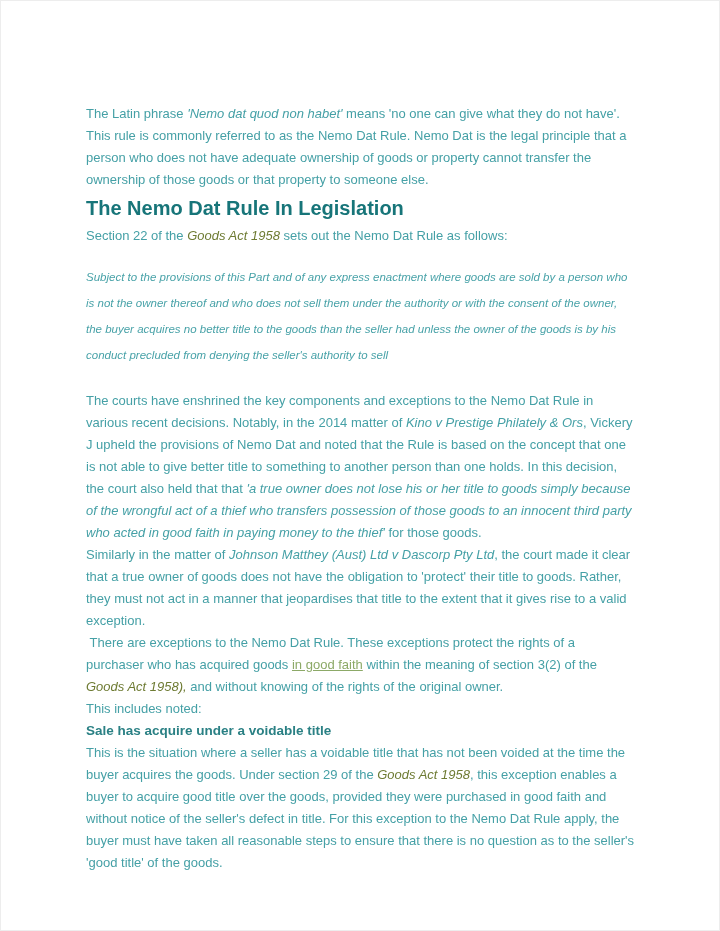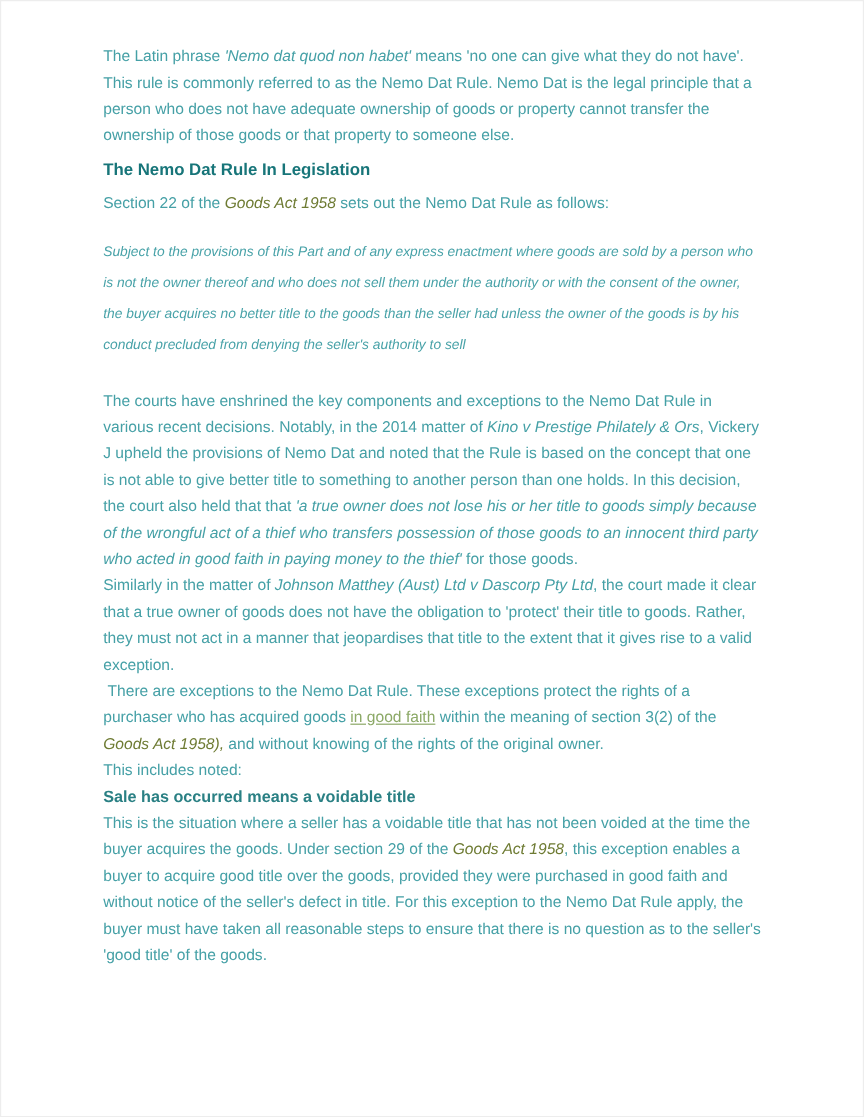--- a/index.html
+++ b/index.html
@@ -6,33 +6,33 @@
   body {
     width: 720px;
     height: 931px;
     background: #ffffff;
     box-shadow: inset 0 0 0 1px #ededed;
     font-family: "Liberation Sans", sans-serif;
     overflow: hidden;
   }
   .doc {
     box-sizing: border-box;
-    padding: 36px 84px 0 86px;
+    padding: 103px 84px 0 86px;
     width: 720px;
   }
   .para {
     margin: 0;
     color: #45a0a6;
     font-size: 13px;
     line-height: 22px;
   }
   .heading {
     margin: 5px 0 5px 0;
     color: #177579;
-    font-size: 14px;
+    font-size: 20px;
     line-height: 24px;
     font-weight: bold;
   }
   .subheading {
     margin: 0;
     color: #2a8084;
     font-size: 13.5px;
     line-height: 22px;
     font-weight: bold;
   }
@@ -65,15 +65,15 @@
 <div class="doc">
     <div class="para"><span class="seg-normal">The Latin phrase </span><span class="seg-italic">'Nemo dat quod non habet'</span><span class="seg-normal"> means 'no one can give what they do not have'. This rule is commonly referred to as the Nemo Dat Rule. Nemo Dat is the legal principle that a person who does not have adequate ownership of goods or property cannot transfer the ownership of those goods or that property to someone else.</span></div>
     <h1 class="heading"><span class="seg-normal">The Nemo Dat Rule In Legislation</span></h1>
     <div class="para"><span class="seg-normal">Section 22 of the </span><a class="seg-link">Goods Act 1958</a><span class="seg-normal"> sets out the Nemo Dat Rule as follows:</span></div>
     <div class="quote"><span class="seg-normal">Subject to the provisions of this Part and of any express enactment where goods are sold by a person who is not the owner thereof and who does not sell them under the authority or with the consent of the owner, the buyer acquires no better title to the goods than the seller had unless the owner of the goods is by his conduct precluded from denying the seller's authority to sell</span></div>
     <div class="gap"></div>
     <div class="para"><span class="seg-normal">The courts have enshrined the key components and exceptions to the Nemo Dat Rule in various recent decisions. Notably, in the 2014 matter of </span><span class="seg-italic">Kino v Prestige Philately &amp; Ors</span><span class="seg-normal">, Vickery J upheld the provisions of Nemo Dat and noted that the Rule is based on the concept that one is not able to give better title to something to another person than one holds. In this decision, the court also held that that </span><span class="seg-italic">'a true owner does not lose his or her title to goods simply because of the wrongful act of a thief who transfers possession of those goods to an innocent third party who acted in good faith in paying money to the thief'</span><span class="seg-normal"> for those goods.</span></div>
     <div class="para"><span class="seg-normal">Similarly in the matter of </span><span class="seg-italic">Johnson Matthey (Aust) Ltd v Dascorp Pty Ltd</span><span class="seg-normal">, the court made it clear that a true owner of goods does not have the obligation to 'protect' their title to goods. Rather, they must not act in a manner that jeopardises that title to the extent that it gives rise to a valid exception.</span></div>
     <div class="para"><span class="seg-normal">&nbsp;There are exceptions to the Nemo Dat Rule. These exceptions protect the rights of a purchaser who has acquired goods </span><a class="seg-link-light">in good faith</a><span class="seg-normal"> within the meaning of section 3(2) of the </span><a class="seg-link">Goods Act 1958),</a><span class="seg-normal"> and without knowing of the rights of the original owner.</span></div>
     <div class="para"><span class="seg-normal">This includes noted:</span></div>
-    <div class="subheading"><span class="seg-normal">Sale has occurred means a voidable title</span></div>
+    <div class="subheading"><span class="seg-normal">Sale has acquire under a voidable title</span></div>
     <div class="para"><span class="seg-normal">This is the situation where a seller has a voidable title that has not been voided at the time the buyer acquires the goods. Under section 29 of the </span><a class="seg-link">Goods Act 1958</a><span class="seg-normal">, this exception enables a buyer to acquire good title over the goods, provided they were purchased in good faith and without notice of the seller's defect in title. For this exception to the Nemo Dat Rule apply, the buyer must have taken all reasonable steps to ensure that there is no question as to the seller's 'good title' of the goods.</span></div>
   </div>
 
 </body></html>

